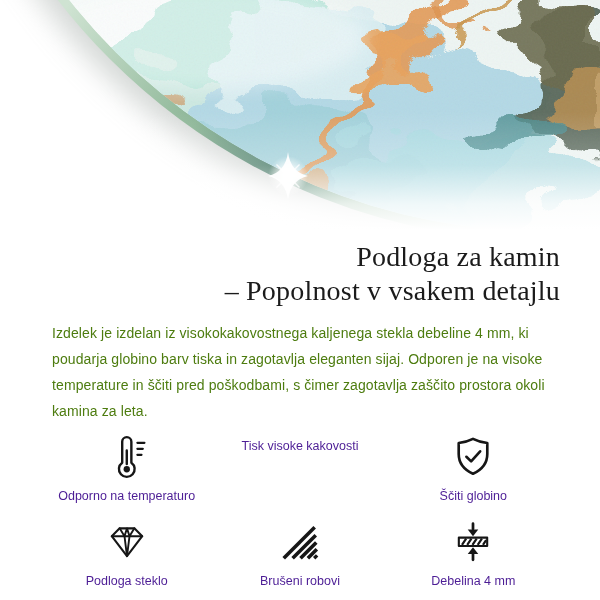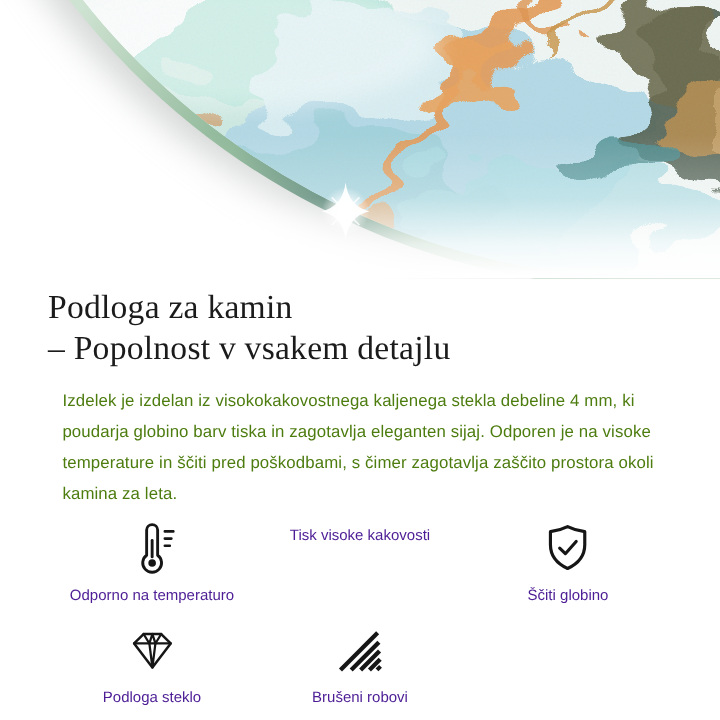--- a/index.html
+++ b/index.html
@@ -10,21 +10,21 @@
   .content{padding:0 40px;}
   h1.heading{
     margin:8px 0 0 0;
     font-family:"Liberation Serif","DejaVu Serif",serif;
     font-weight:500;
     font-size:28px;
     line-height:34px;
     color:#1b1b1b;
     letter-spacing:0.2px;
   }
-  h1.heading .h-line{display:block;}
+  h1.heading .h-line{display:block;text-align:right;}
   p.desc{
     margin:12px 0 8px 12px;
     max-width:527px;
     font-size:14px;
     line-height:26px;
     color:#4d7c0f;
     letter-spacing:0.1px;
   }
   .features{
     display:grid;
@@ -179,16 +179,29 @@
             <path d="M4.5 35.5 L34 6" stroke-width="3.4" stroke-linecap="butt"></path>
             <path d="M13 35.5 L35 13.5" stroke-width="3.4" stroke-linecap="butt"></path>
             <path d="M20.5 35.5 L35.5 20.5" stroke-width="3.4" stroke-linecap="butt"></path>
             <path d="M27.5 35.5 L36 27" stroke-width="3.4" stroke-linecap="butt"></path>
             <path d="M33.5 35.5 L36.3 32.7" stroke-width="3.2" stroke-linecap="butt"></path>
           </svg>
         </div>
         <div class="label">Brušeni robovi</div>
       </div>
 
+      <div class="feature">
+        <div class="icon-box">
+          <svg class="ic" width="42" height="42" viewBox="0 0 40 40">
+            <path d="M20 2.5 V7.5" stroke-width="2.6"></path>
+            <path class="fillb" d="M20 14.6 L15 8.2 H25 Z"></path>
+            <rect x="6.5" y="15.8" width="27" height="8" stroke-width="2"></rect>
+            <path d="M9.5 22.8 L13.5 16.8 M14.5 22.8 L18.5 16.8 M19.5 22.8 L23.5 16.8 M24.5 22.8 L28.5 16.8 M29.5 22.8 L32.5 18.3" stroke-width="2.1" stroke-linecap="butt"></path>
+            <path class="fillb" d="M20 25 L15 31.4 H25 Z"></path>
+            <path d="M20 32 V37" stroke-width="2.6"></path>
+          </svg>
+        </div>
+        <div class="label">Debelina 4 mm</div>
+      </div>
 
     </div>
   </div>
 </div>
 
 </body></html>

